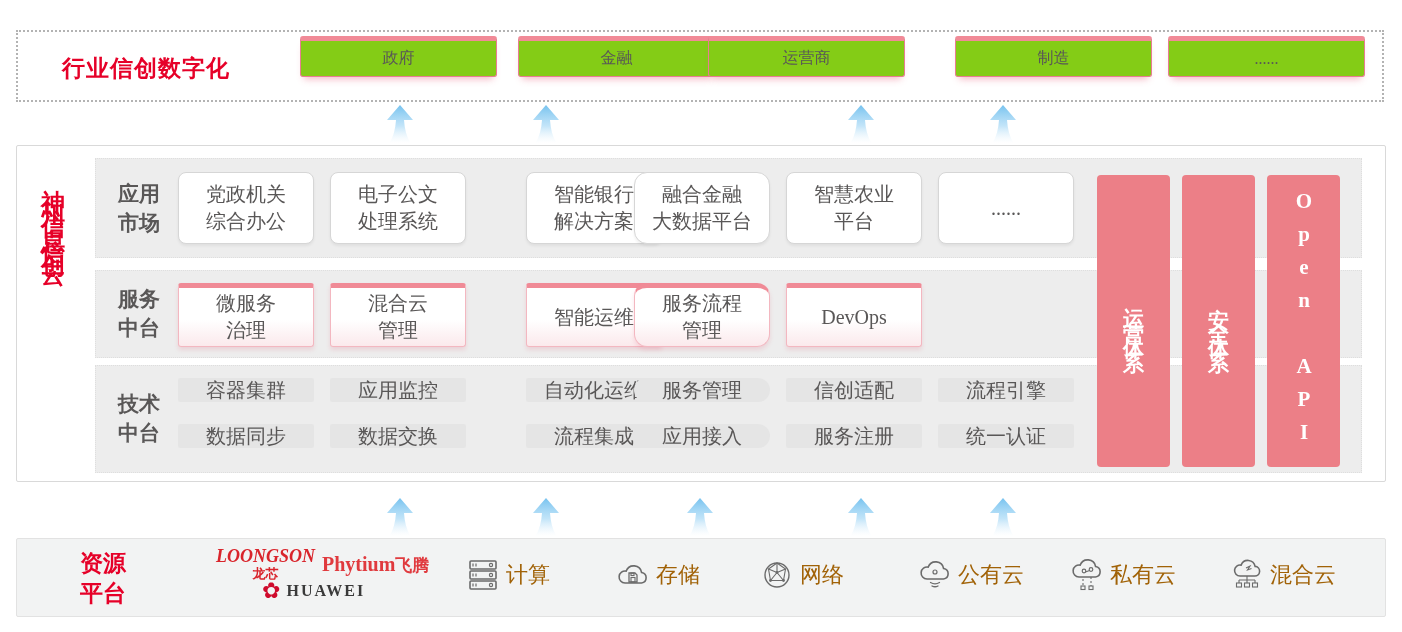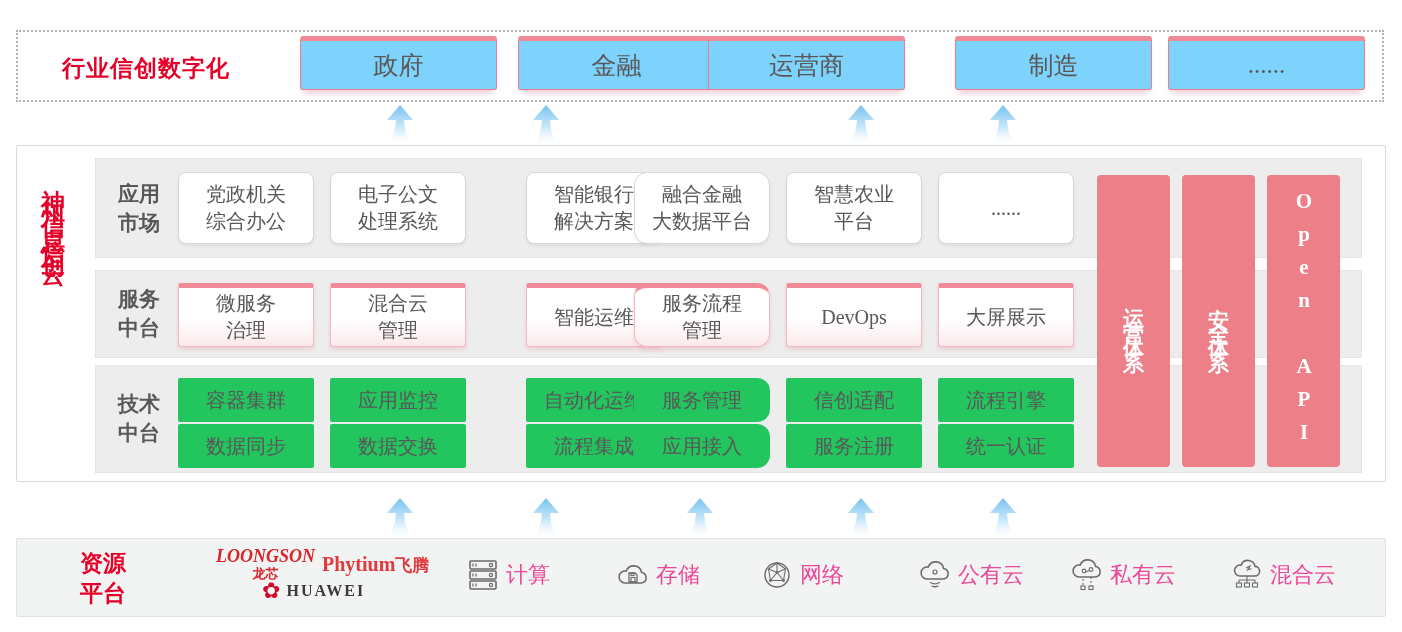--- a/index.html
+++ b/index.html
@@ -8,25 +8,25 @@
     position:relative; width:1402px; height:632px; background:#fff;
     font-family:Liberation Serif, serif; color:#595757; overflow:hidden;
   }
   .abs { position:absolute; }
   .prewrap { white-space:pre-line; }
 
   
   .top-band { left:16px; top:30px; width:1368px; height:72px;
     border:2px dotted #b3b3b3; background:#fff; }
   .band-title { left:60px; top:53px; font-size:23px; font-weight:bold; color:#e60028; letter-spacing:1px; }
-  .ind-box { top:36px; width:197px; height:54px; background:#7dd3fc;
+  .ind-box { top:36px; width:197px; height:41px; background:#84cc16;
     border:1px solid #e87d92; border-top:5px solid #f18a97; border-radius:3px;
     box-shadow:0 6px 7px -4px rgba(230,96,122,.45);
     display:flex; align-items:center; justify-content:center;
-    font-size:25px; color:#595757; }
+    font-size:16px; color:#595757; }
 
   
   .cap-label { left:633px; top:110px; font-size:23px; font-weight:bold; color:#45c0f0; }
   .arrow-svg { position:absolute; width:28px; height:38px; }
 
   
   .main-box { left:16px; top:145px; width:1370px; height:337px;
     border:1px solid #d9d9d9; border-radius:2px; background:#fff; }
   .v-title { left:36px; top:170px; height:290px; font-size:24px; font-weight:bold; color:#e60028;
     writing-mode:vertical-lr; text-orientation:upright; letter-spacing:13px; line-height:34px; }
@@ -36,21 +36,21 @@
   .strip3 { top:365px; height:108px; }
   .row-label { left:108px; width:62px; text-align:center; font-size:21px; font-weight:bold;
     color:#595757; line-height:29px; }
   .cell { width:136px; display:flex; align-items:center; justify-content:center;
     text-align:center; font-size:20px; color:#595757; line-height:27px; }
   .cell-r1 { top:172px; height:72px; background:#fff; border:1px solid #d6d6d6; border-radius:8px;
     box-shadow:0 2px 3px rgba(0,0,0,.06); }
   .cell-r2 { top:283px; height:64px; border:1px solid #f3b7c0; border-top:5px solid #f08a96;
     background:linear-gradient(#ffffff 55%, #fbe9ec); border-radius:3px;
     box-shadow:0 3px 4px rgba(230,96,122,.18); }
-  .cell-r3 { height:44px; background:#22c55e; border-radius:2px; }
+  .cell-r3 { height:24px; background:#e5e5e5; border-radius:2px; }
   .r3a { top:378px; } .r3b { top:424px; }
   .c1 { left:178px; } .c2 { left:330px; } .c3 { left:490px;margin-left:36px; }
   .c4 { left:634px;border-radius:13px; } .c5 { left:786px; } .c6 { left:938px; }
 
   .pillar { top:175px; width:73px; height:292px; background:#ec7f87; border-radius:4px;
     color:#fff; font-weight:bold; font-size:21px; display:flex; align-items:center; justify-content:center;
     writing-mode:vertical-lr; text-orientation:upright; letter-spacing:15px; }
   .pillar-api { letter-spacing:9px; }
   .p1 { left:1097px; } .p2 { left:1182px; } .p3 { left:1267px; }
 
@@ -61,21 +61,21 @@
     line-height:30px; text-align:center; }
   .loongson { left:216px; top:546px; color:#d9242b; text-align:center; }
   .ls-word { font-size:18px; font-weight:bold; font-style:italic; letter-spacing:0px; }
   .ls-cn { font-size:13px; font-weight:bold; margin-top:-2px; }
   .phytium { left:322px; top:553px; color:#e03a3e; font-weight:bold; }
   .ph-en { font-size:20px;margin-top:14px; } .ph-cn { font-size:17px; }
   .huawei { left:262px; top:580px; display:flex; align-items:center; gap:6px; }
   .hw-flower { color:#cf0a2c; font-size:22px; line-height:22px; }
   .hw-word { font-size:16px; font-weight:bold; color:#3a3a3a; letter-spacing:2px; }
   .res { top:555px; height:40px; display:flex; align-items:center; gap:6px; }
-  .res-label { font-size:22px; color:#ec4899; }
+  .res-label { font-size:22px; color:#a16207; }
   .res-icon svg { display:block; }
 </style>
 </head>
 <body>
 
 <div class="canvas">
 
   <svg width="0" height="0" style="position:absolute">
     <defs>
       <linearGradient id="arrowGrad" x1="0" y1="0" x2="0" y2="1">
@@ -136,21 +136,20 @@
   <div class="abs cell cell-r1 c6 prewrap">......</div>
 
   <div class="abs cell cell-r2 c1 prewrap">微服务
 治理</div>
   <div class="abs cell cell-r2 c2 prewrap">混合云
 管理</div>
   <div class="abs cell cell-r2 c3 prewrap">智能运维</div>
   <div class="abs cell cell-r2 c4 prewrap">服务流程
 管理</div>
   <div class="abs cell cell-r2 c5 prewrap">DevOps</div>
-  <div class="abs cell cell-r2 c6 prewrap">大屏展示</div>
 
   <div class="abs cell cell-r3 r3a c1">容器集群</div>
   <div class="abs cell cell-r3 r3a c2">应用监控</div>
   <div class="abs cell cell-r3 r3a c3">自动化运维</div>
   <div class="abs cell cell-r3 r3a c4">服务管理</div>
   <div class="abs cell cell-r3 r3a c5">信创适配</div>
   <div class="abs cell cell-r3 r3a c6">流程引擎</div>
   <div class="abs cell cell-r3 r3b c1">数据同步</div>
   <div class="abs cell cell-r3 r3b c2">数据交换</div>
   <div class="abs cell cell-r3 r3b c3">流程集成</div>

